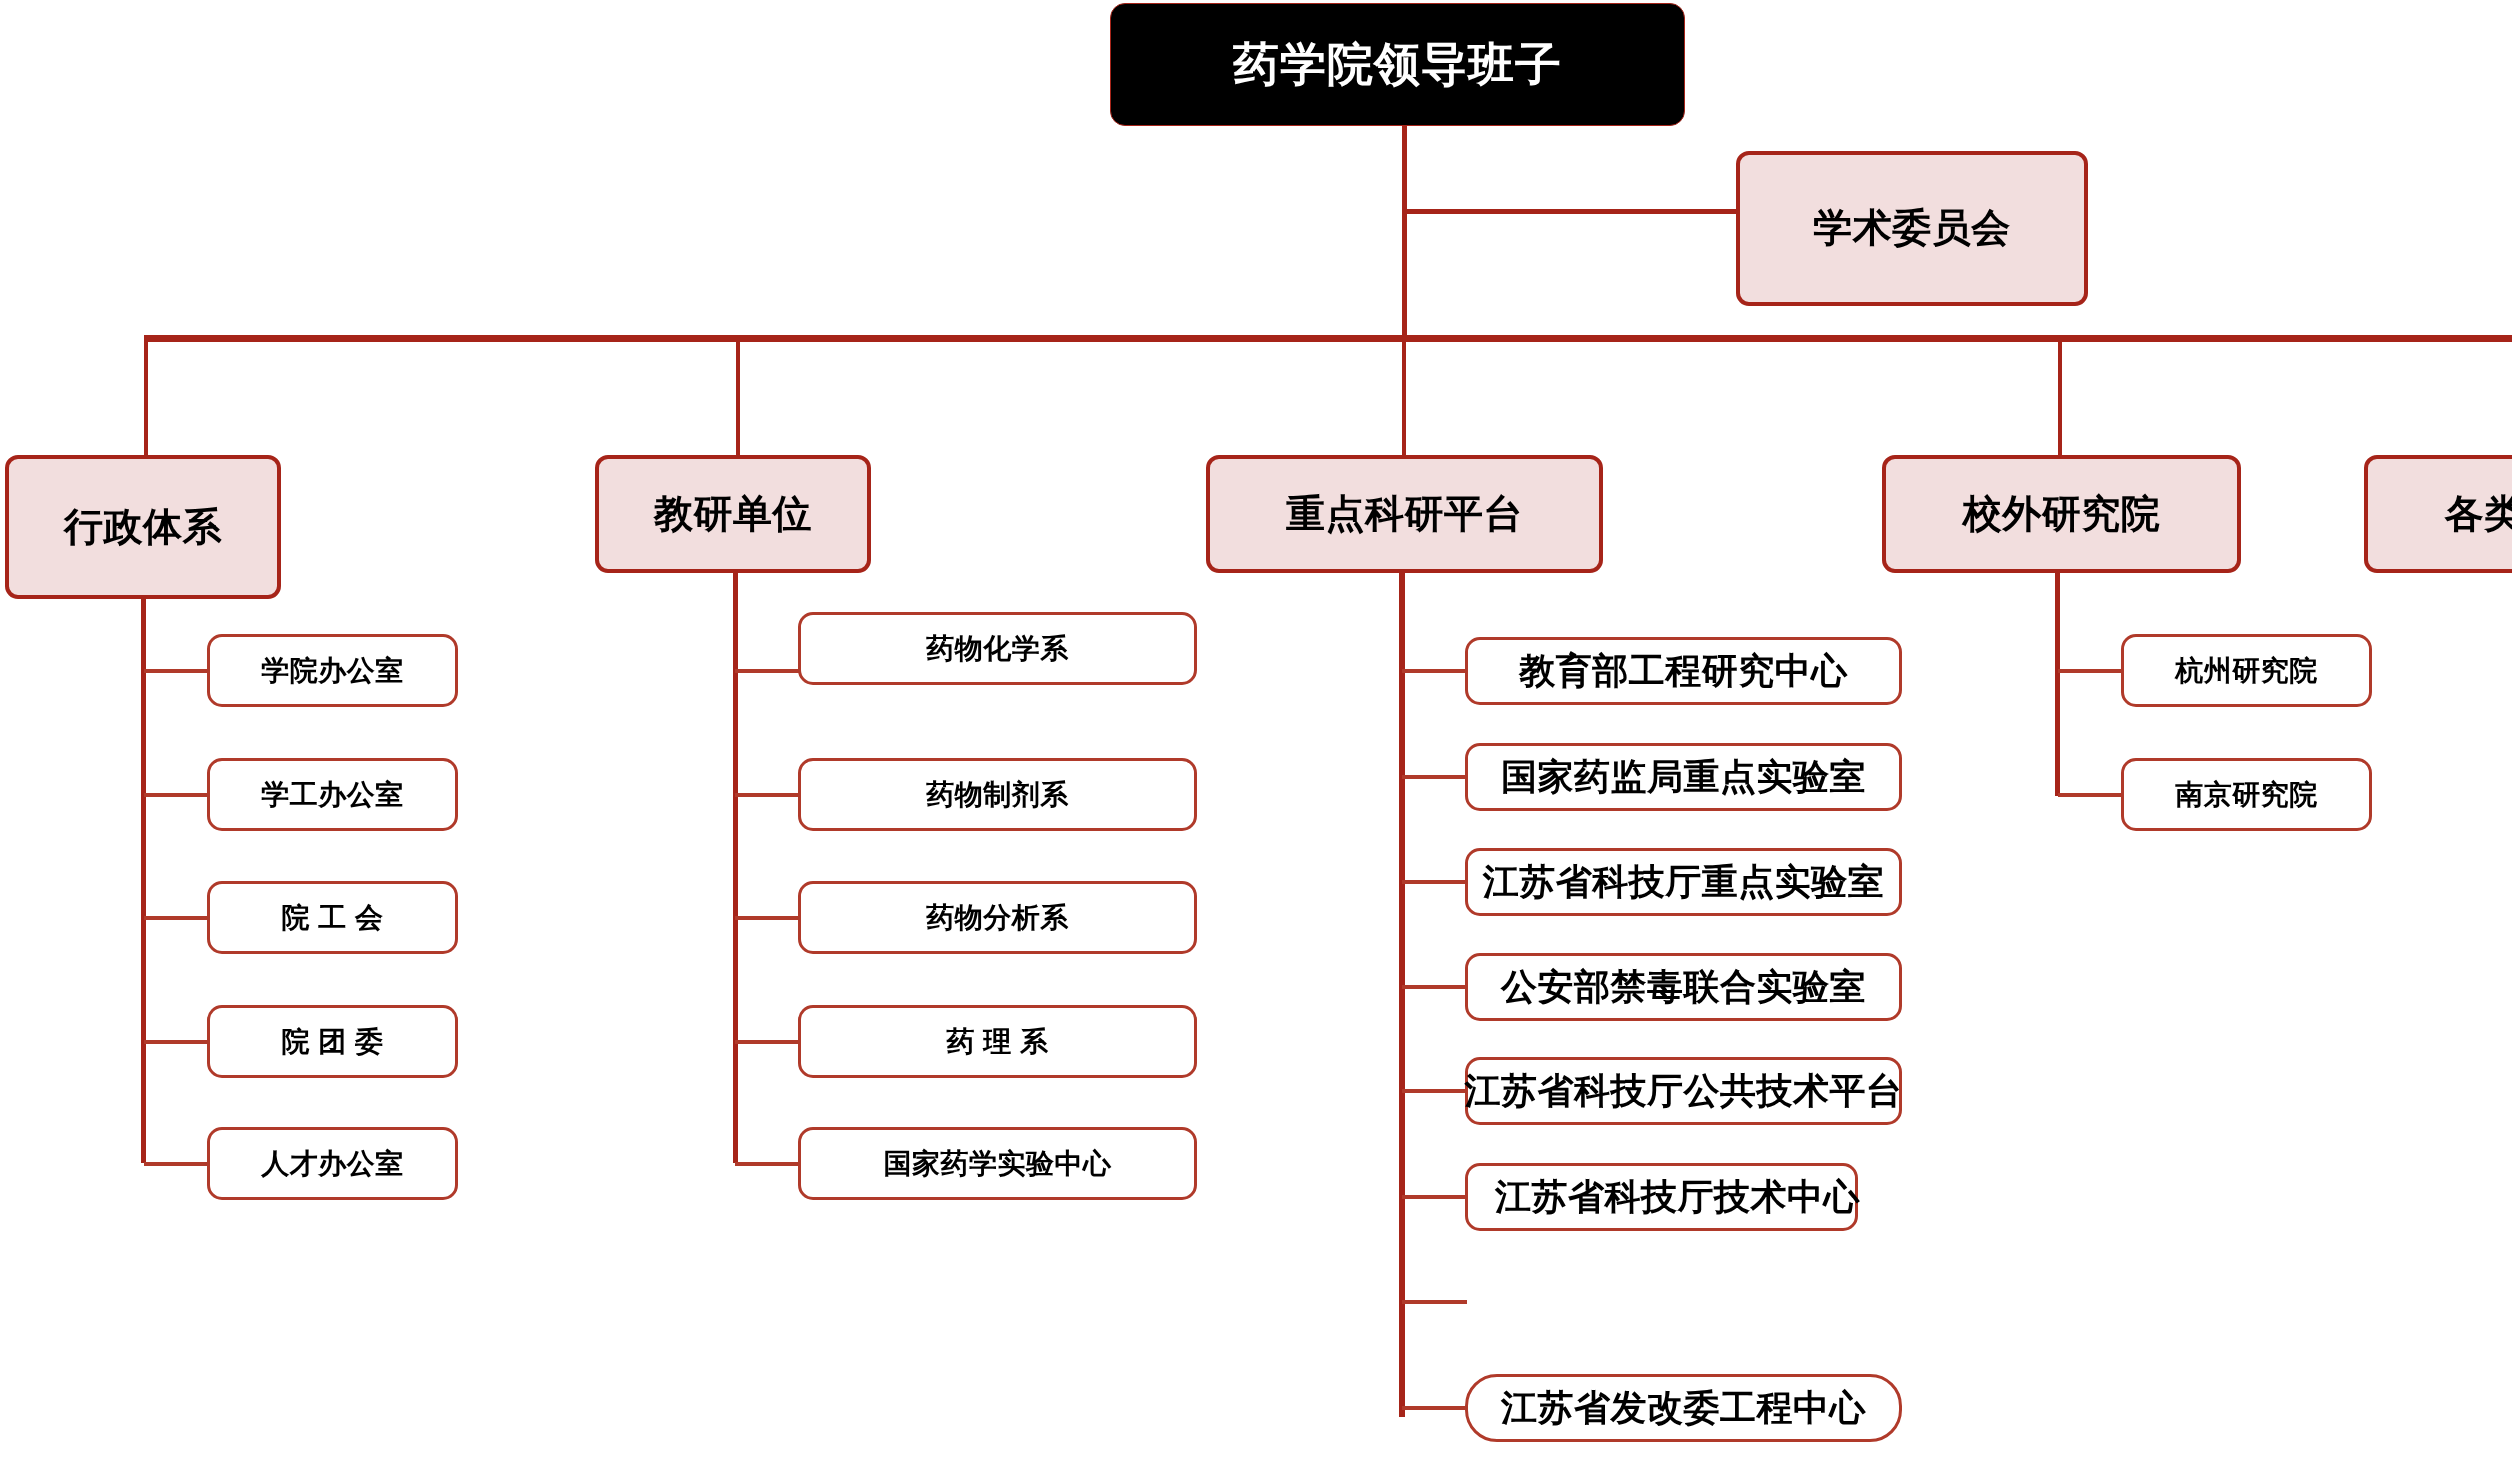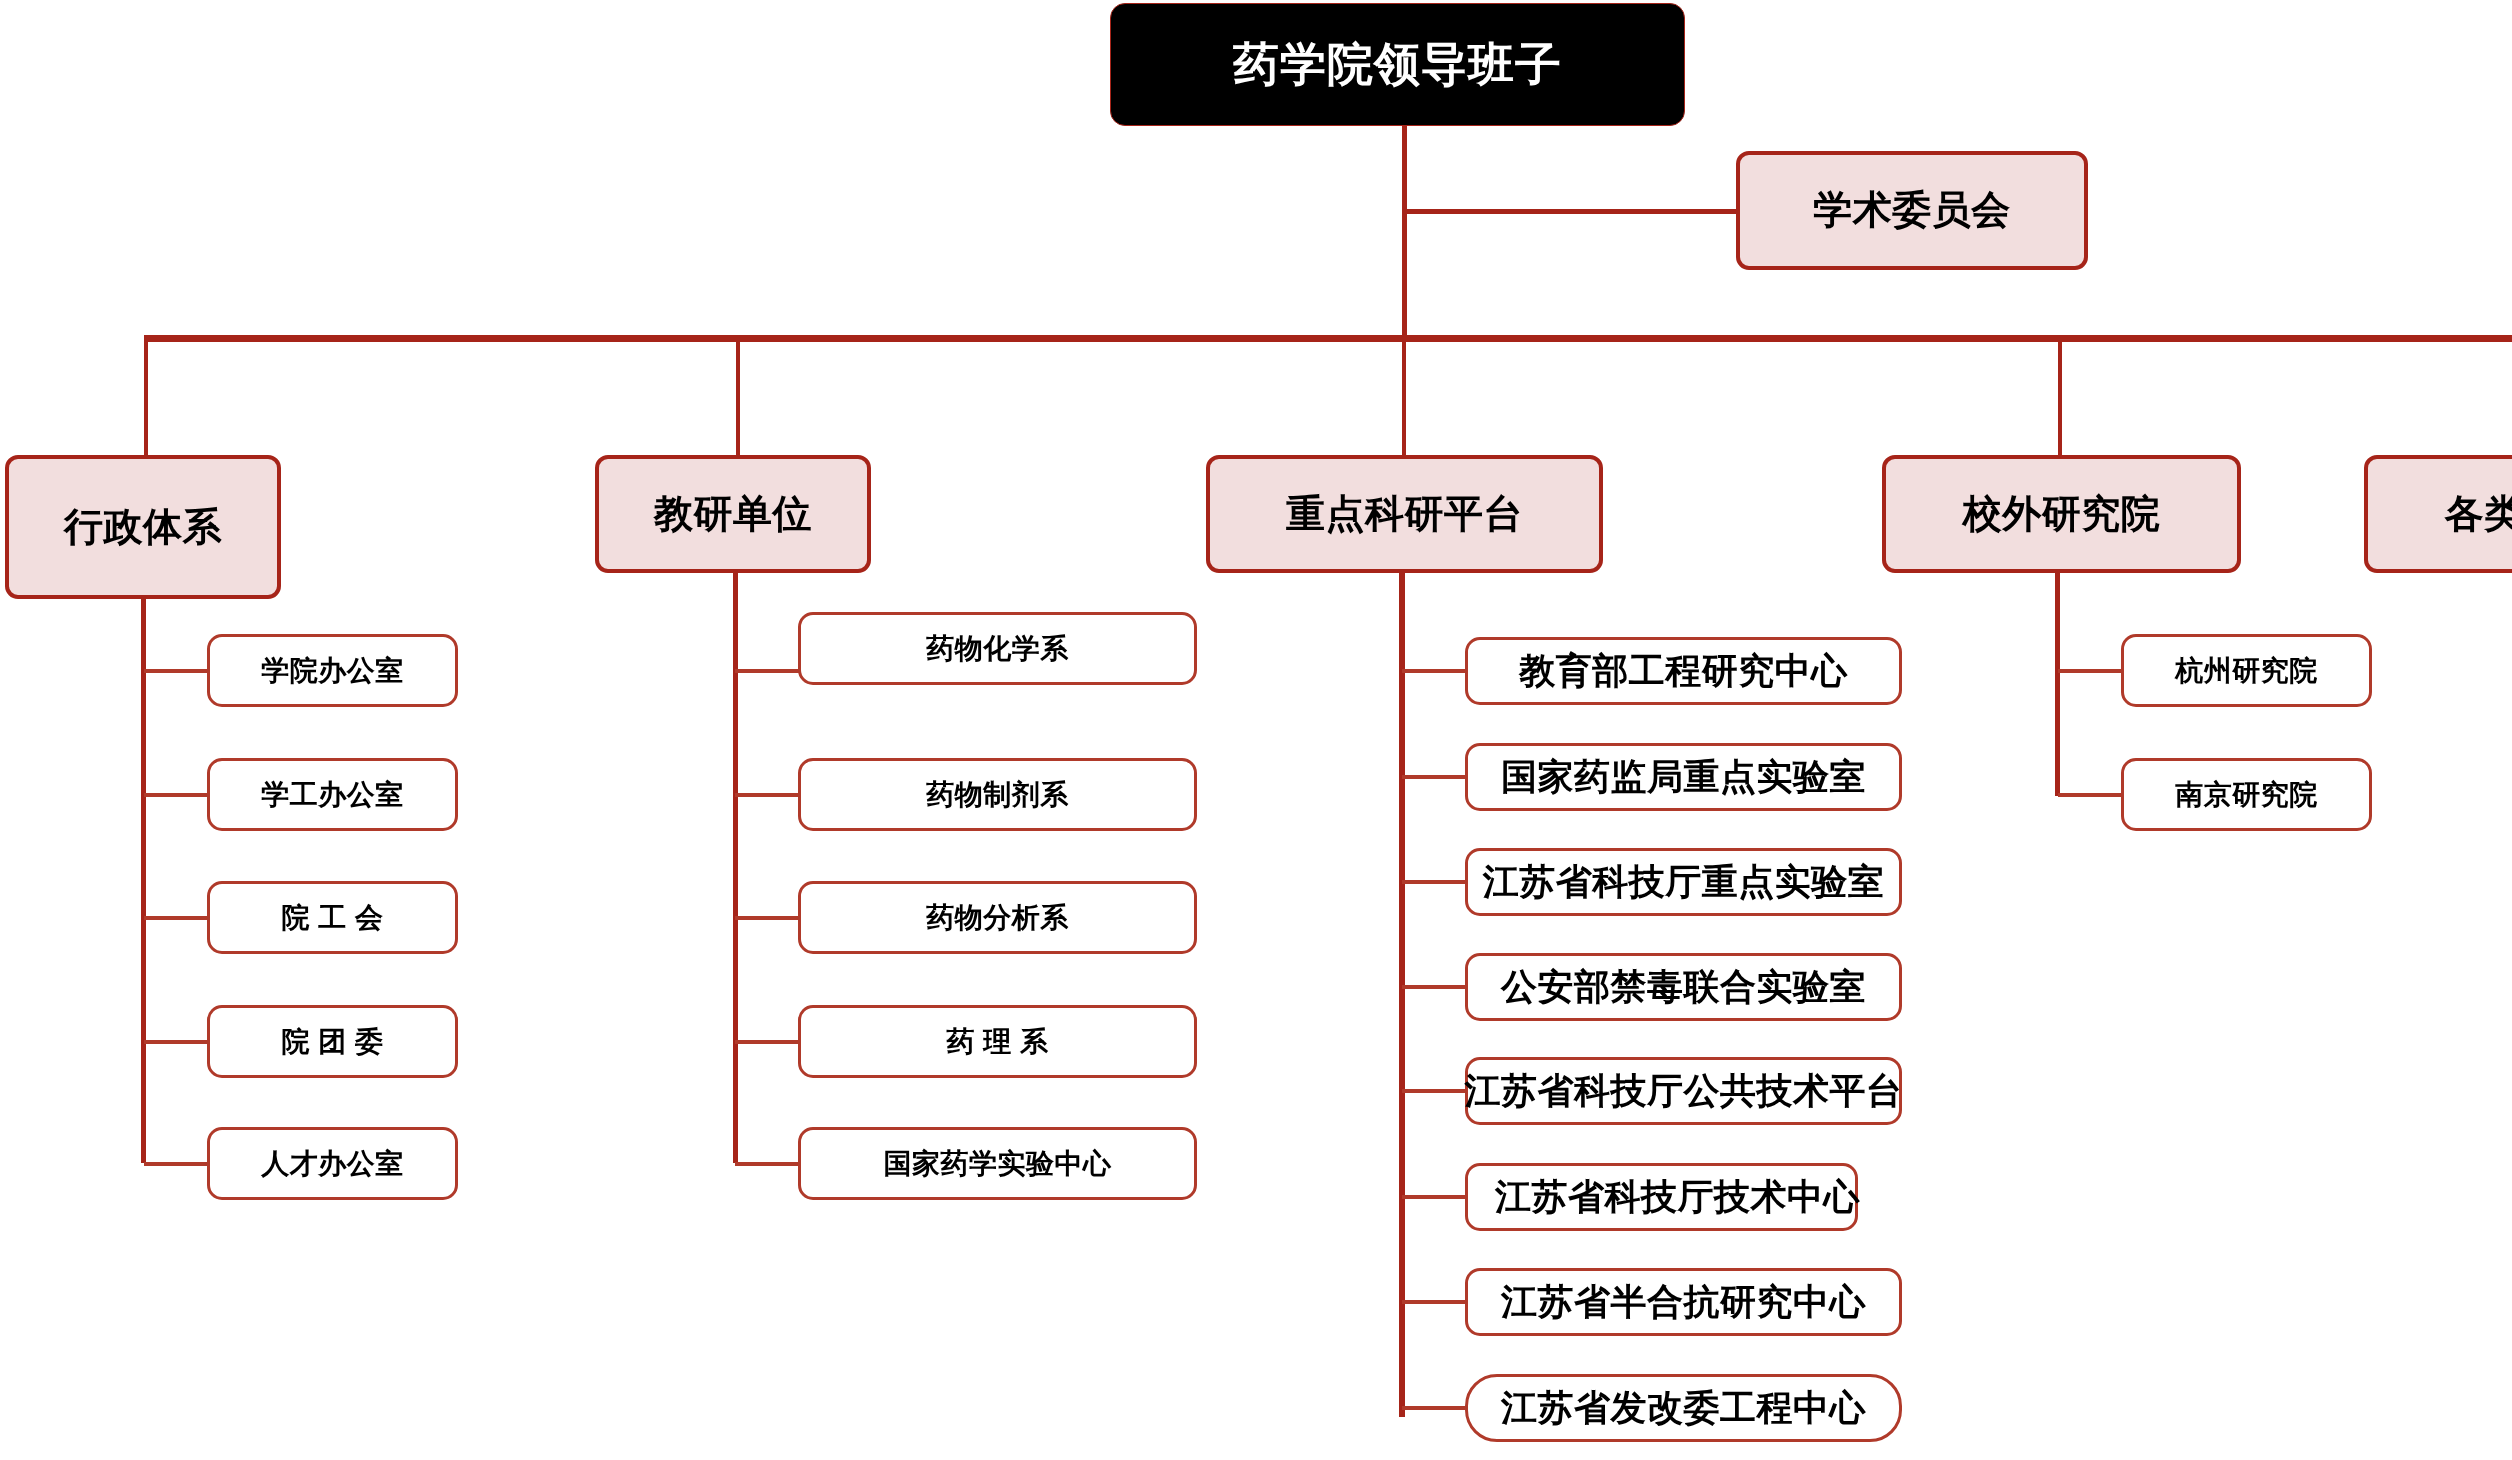--- a/index.html
+++ b/index.html
@@ -33,21 +33,21 @@
 <body>
 
 <div id="stage">
 
   <div class="node root" style="left:1110px;top:2.5px;width:575px;height:123px;">药学院领导班子</div>
 
   <div class="ln thickv" style="left:1402px;top:126px;width:4.5px;height:216px;"></div>
 
   <div class="ln" style="left:1402px;top:209px;width:337px;height:4.5px;"></div>
 
-  <div class="node cat" style="left:1736px;top:151px;width:352px;height:119px;text-align:right;">学术委员会</div>
+  <div class="node cat" style="left:1736px;top:151px;width:352px;height:155px;text-align:right;">学术委员会</div>
 
   <div class="ln bus" style="left:144px;top:335px;width:2414px;height:6.5px;"></div>
 
   <div class="ln thickv" style="left:144px;top:338px;width:3.5px;height:117px;"></div>
   <div class="node cat" style="left:5px;top:455px;width:276px;height:144px;">行政体系</div>
 
   <div class="ln spine" style="left:141px;top:573px;width:4.5px;height:590px;"></div>
 
   <div class="ln stub" style="left:144px;top:669px;width:65px;height:3.5px;"></div>
   <div class="ln stub" style="left:144px;top:793px;width:65px;height:3.5px;"></div>
@@ -85,21 +85,20 @@
   <div class="ln stub" style="left:1402px;top:1089px;width:65px;height:3.5px;"></div>
   <div class="ln stub" style="left:1402px;top:1195px;width:65px;height:3.5px;"></div>
   <div class="ln stub" style="left:1402px;top:1300px;width:65px;height:3.5px;"></div>
   <div class="ln stub" style="left:1402px;top:1406px;width:65px;height:3.5px;"></div>
   <div class="node leaf wide" style="left:1465px;top:637px;width:437px;height:68px;">教育部工程研究中心</div>
   <div class="node leaf wide" style="left:1465px;top:743px;width:437px;height:68px;">国家药监局重点实验室</div>
   <div class="node leaf wide" style="left:1465px;top:848px;width:437px;height:68px;">江苏省科技厅重点实验室</div>
   <div class="node leaf wide" style="left:1465px;top:953px;width:437px;height:68px;">公安部禁毒联合实验室</div>
   <div class="node leaf wide" style="left:1465px;top:1057px;width:437px;height:68px;">江苏省科技厅公共技术平台</div>
   <div class="node leaf wide" style="left:1465px;top:1163px;width:393px;height:68px;padding-left:32px;">江苏省科技厅技术中心</div>
-  <div class="node leaf wide" style="left:1465px;top:1268px;width:437px;height:68px;">江苏省半合抗研究中心</div>
   <div class="node leaf wide" style="left:1465px;top:1374px;width:437px;height:68px;border-radius:32px;">江苏省发改委工程中心</div>
 
   <div class="ln thickv" style="left:2058px;top:338px;width:3.5px;height:117px;"></div>
   <div class="node cat" style="left:1882px;top:455px;width:359px;height:118px;">校外研究院</div>
   <div class="ln spine" style="left:2055px;top:573px;width:4.5px;height:223px;"></div>
   <div class="ln stub" style="left:2058px;top:669px;width:65px;height:3.5px;"></div>
   <div class="ln stub" style="left:2058px;top:793px;width:65px;height:3.5px;"></div>
   <div class="node leaf" style="left:2121px;top:634px;width:251px;height:73px;">杭州研究院</div>
   <div class="node leaf" style="left:2121px;top:758px;width:251px;height:73px;">南京研究院</div>
 

